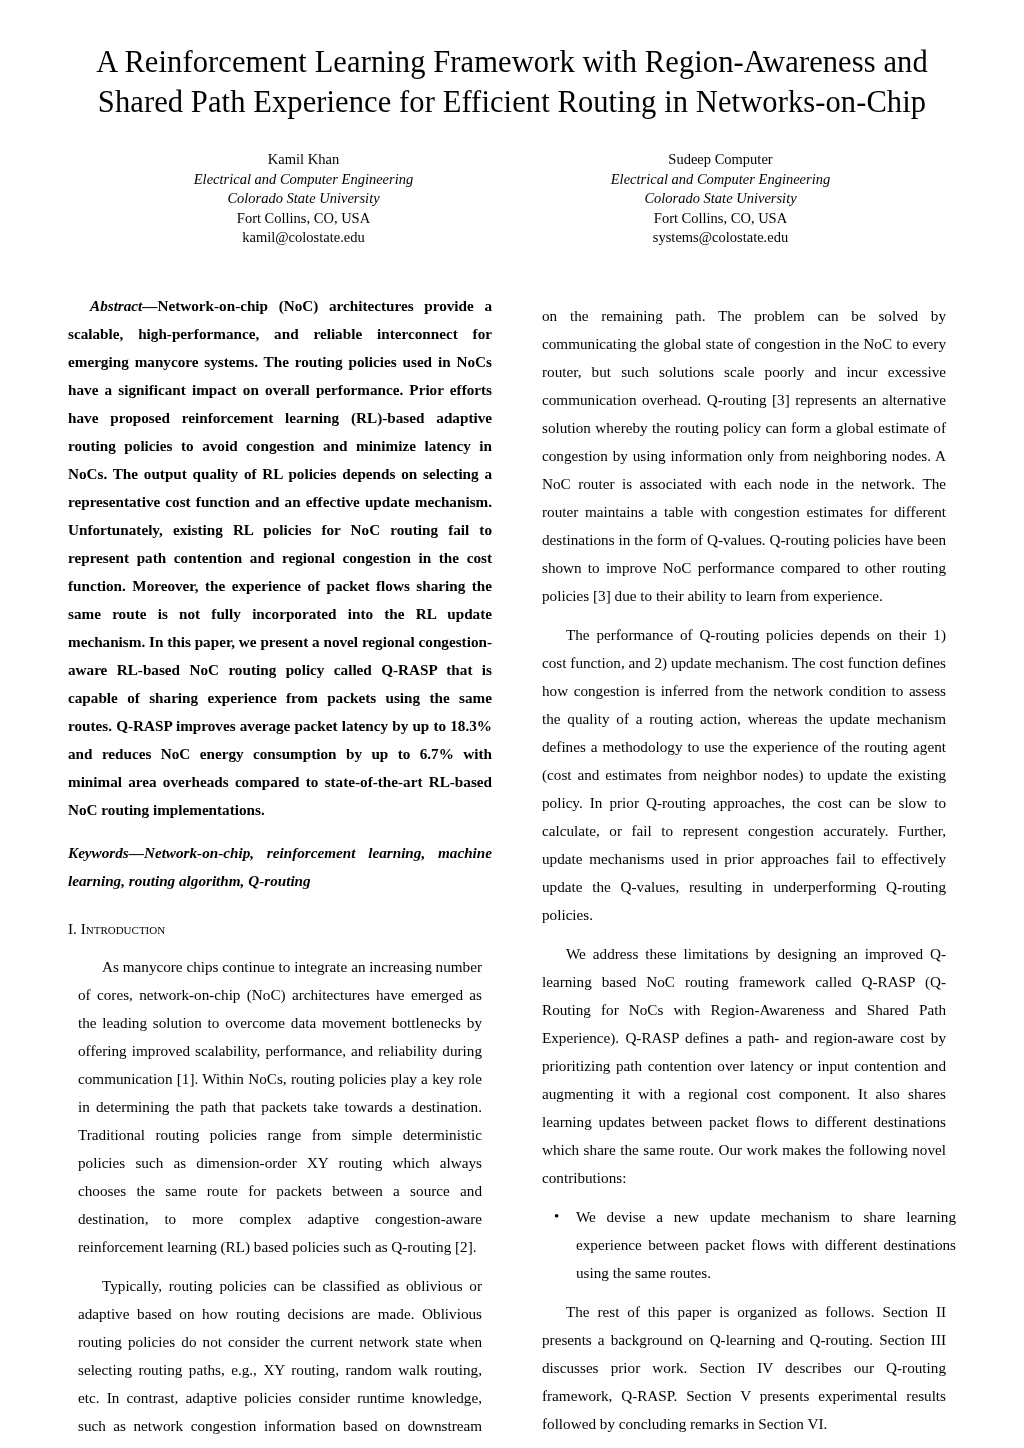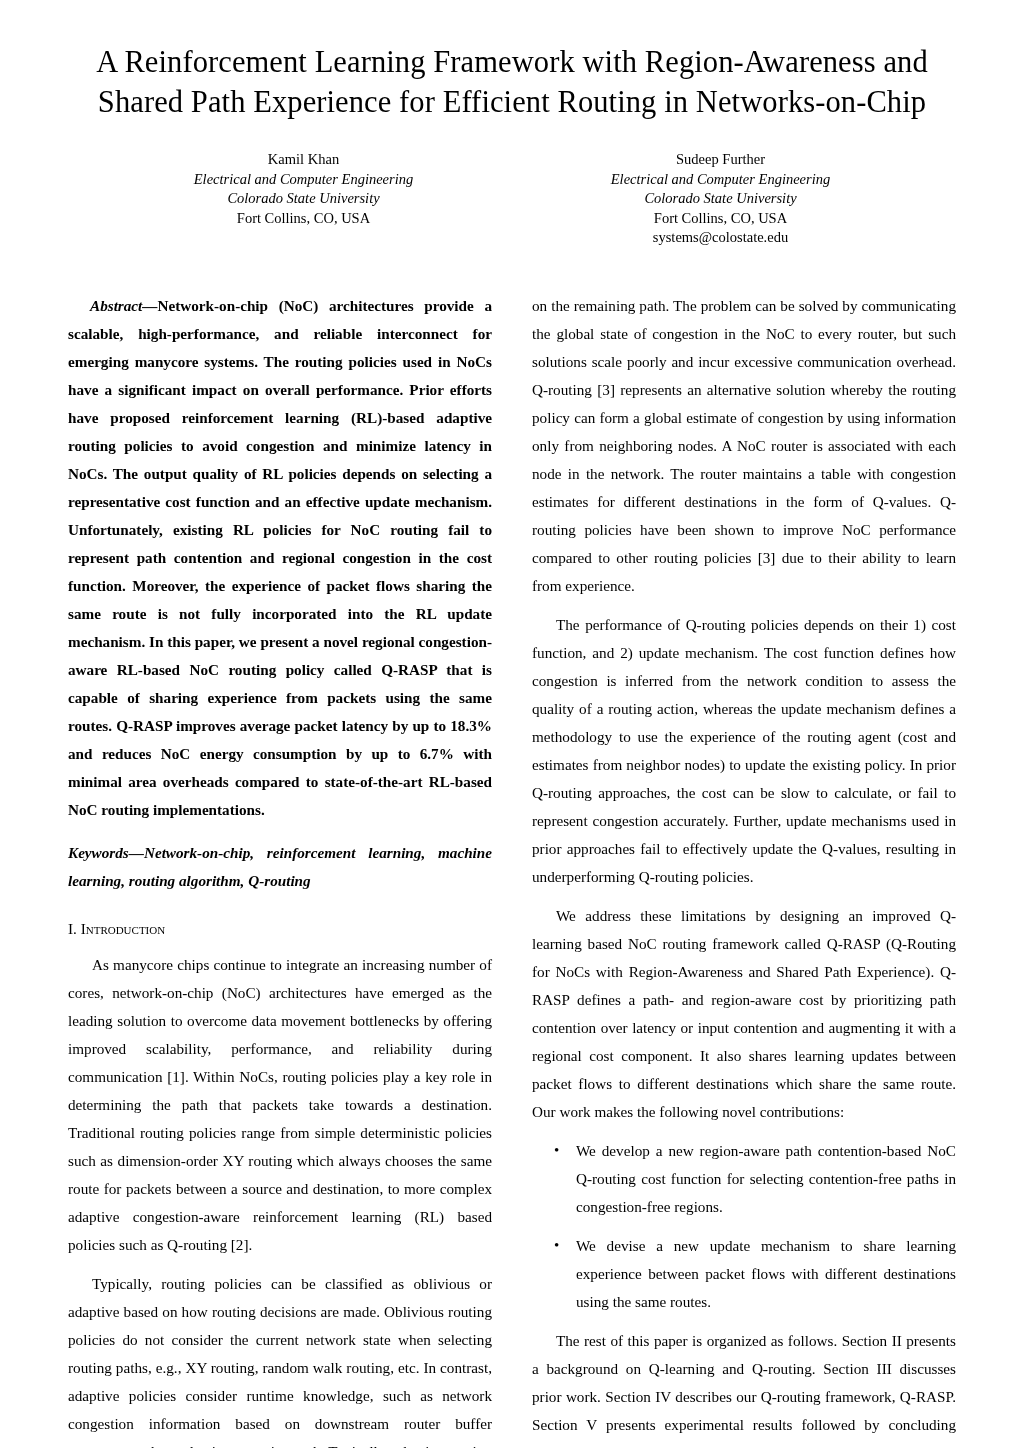--- a/index.html
+++ b/index.html
@@ -75,21 +75,21 @@
   .section-head {
     text-align: left;
     margin-top: 20px;
     margin-bottom: 8px;
     font-size: 15.2px;
   }
   .section-head .smallcaps {
     font-variant: small-caps;
   }
   p.body {
-    margin: 0;
+    margin: 10px;
     text-indent: 24px;
     text-align: justify;
   }
   p.body + p.body {
     margin-top: 11px;
   }
   p.nofirst {
     text-indent: 0;
   }
   ul.contrib {
@@ -118,23 +118,24 @@
 <div class="page">
 
   <h1 class="title">A Reinforcement Learning Framework with Region-Awareness and Shared Path Experience for Efficient Routing in Networks-on-Chip</h1>
 
   <div class="authors">
     <div class="author">
       <div>Kamil Khan</div>
       <div class="aff">Electrical and Computer Engineering</div>
       <div class="aff">Colorado State University</div>
       <div>Fort Collins, CO, USA</div>
+      <div>kamil@colostate.edu</div>
     </div>
     <div class="author">
-      <div>Sudeep Further</div>
+      <div>Sudeep Computer</div>
       <div class="aff">Electrical and Computer Engineering</div>
       <div class="aff">Colorado State University</div>
       <div>Fort Collins, CO, USA</div>
       <div>systems@colostate.edu</div>
     </div>
   </div>
 
   <div class="columns">
 
     <div class="col">
@@ -149,21 +150,20 @@
       <p class="body">While adaptive policies can greedily select the least congested next hop, they lack information about congestion</p>
     </div>
 
     <div class="col">
       <p class="body nofirst">on the remaining path. The problem can be solved by communicating the global state of congestion in the NoC to every router, but such solutions scale poorly and incur excessive communication overhead. Q-routing [3] represents an alternative solution whereby the routing policy can form a global estimate of congestion by using information only from neighboring nodes. A NoC router is associated with each node in the network. The router maintains a table with congestion estimates for different destinations in the form of Q-values. Q-routing policies have been shown to improve NoC performance compared to other routing policies [3] due to their ability to learn from experience.</p>
       <p class="body">The performance of Q-routing policies depends on their 1) cost function, and 2) update mechanism. The cost function defines how congestion is inferred from the network condition to assess the quality of a routing action, whereas the update mechanism defines a methodology to use the experience of the routing agent (cost and estimates from neighbor nodes) to update the existing policy. In prior Q-routing approaches, the cost can be slow to calculate, or fail to represent congestion accurately. Further, update mechanisms used in prior approaches fail to effectively update the Q-values, resulting in underperforming Q-routing policies.</p>
 
       <p class="body"><span>We address these limitations by designing an improved Q-learning based NoC routing framework called Q-RASP (</span><span class="underline">Q-R</span><span>outing for NoCs with </span><span class="underline">R</span><span>egion-</span><span class="underline">A</span><span>wareness and </span><span class="underline">S</span><span>hared </span><span class="underline">P</span><span>ath Experience). Q-RASP defines a path- and region-aware cost by prioritizing path contention over latency or input contention and augmenting it with a regional cost component. It also shares learning updates between packet flows to different destinations which share the same route. Our work makes the following novel contributions:</span></p>
 
       <ul class="contrib">
-        <li>We develop a new region-aware path contention-based NoC Q-routing cost function for selecting contention-free paths in congestion-free regions.</li>
         <li>We devise a new update mechanism to share learning experience between packet flows with different destinations using the same routes.</li>
       </ul>
 
       <p class="body">The rest of this paper is organized as follows. Section II presents a background on Q-learning and Q-routing. Section III discusses prior work. Section IV describes our Q-routing framework, Q-RASP. Section V presents experimental results followed by concluding remarks in Section VI.</p>
     </div>
 
   </div>
 </div>
 
 </body></html>

